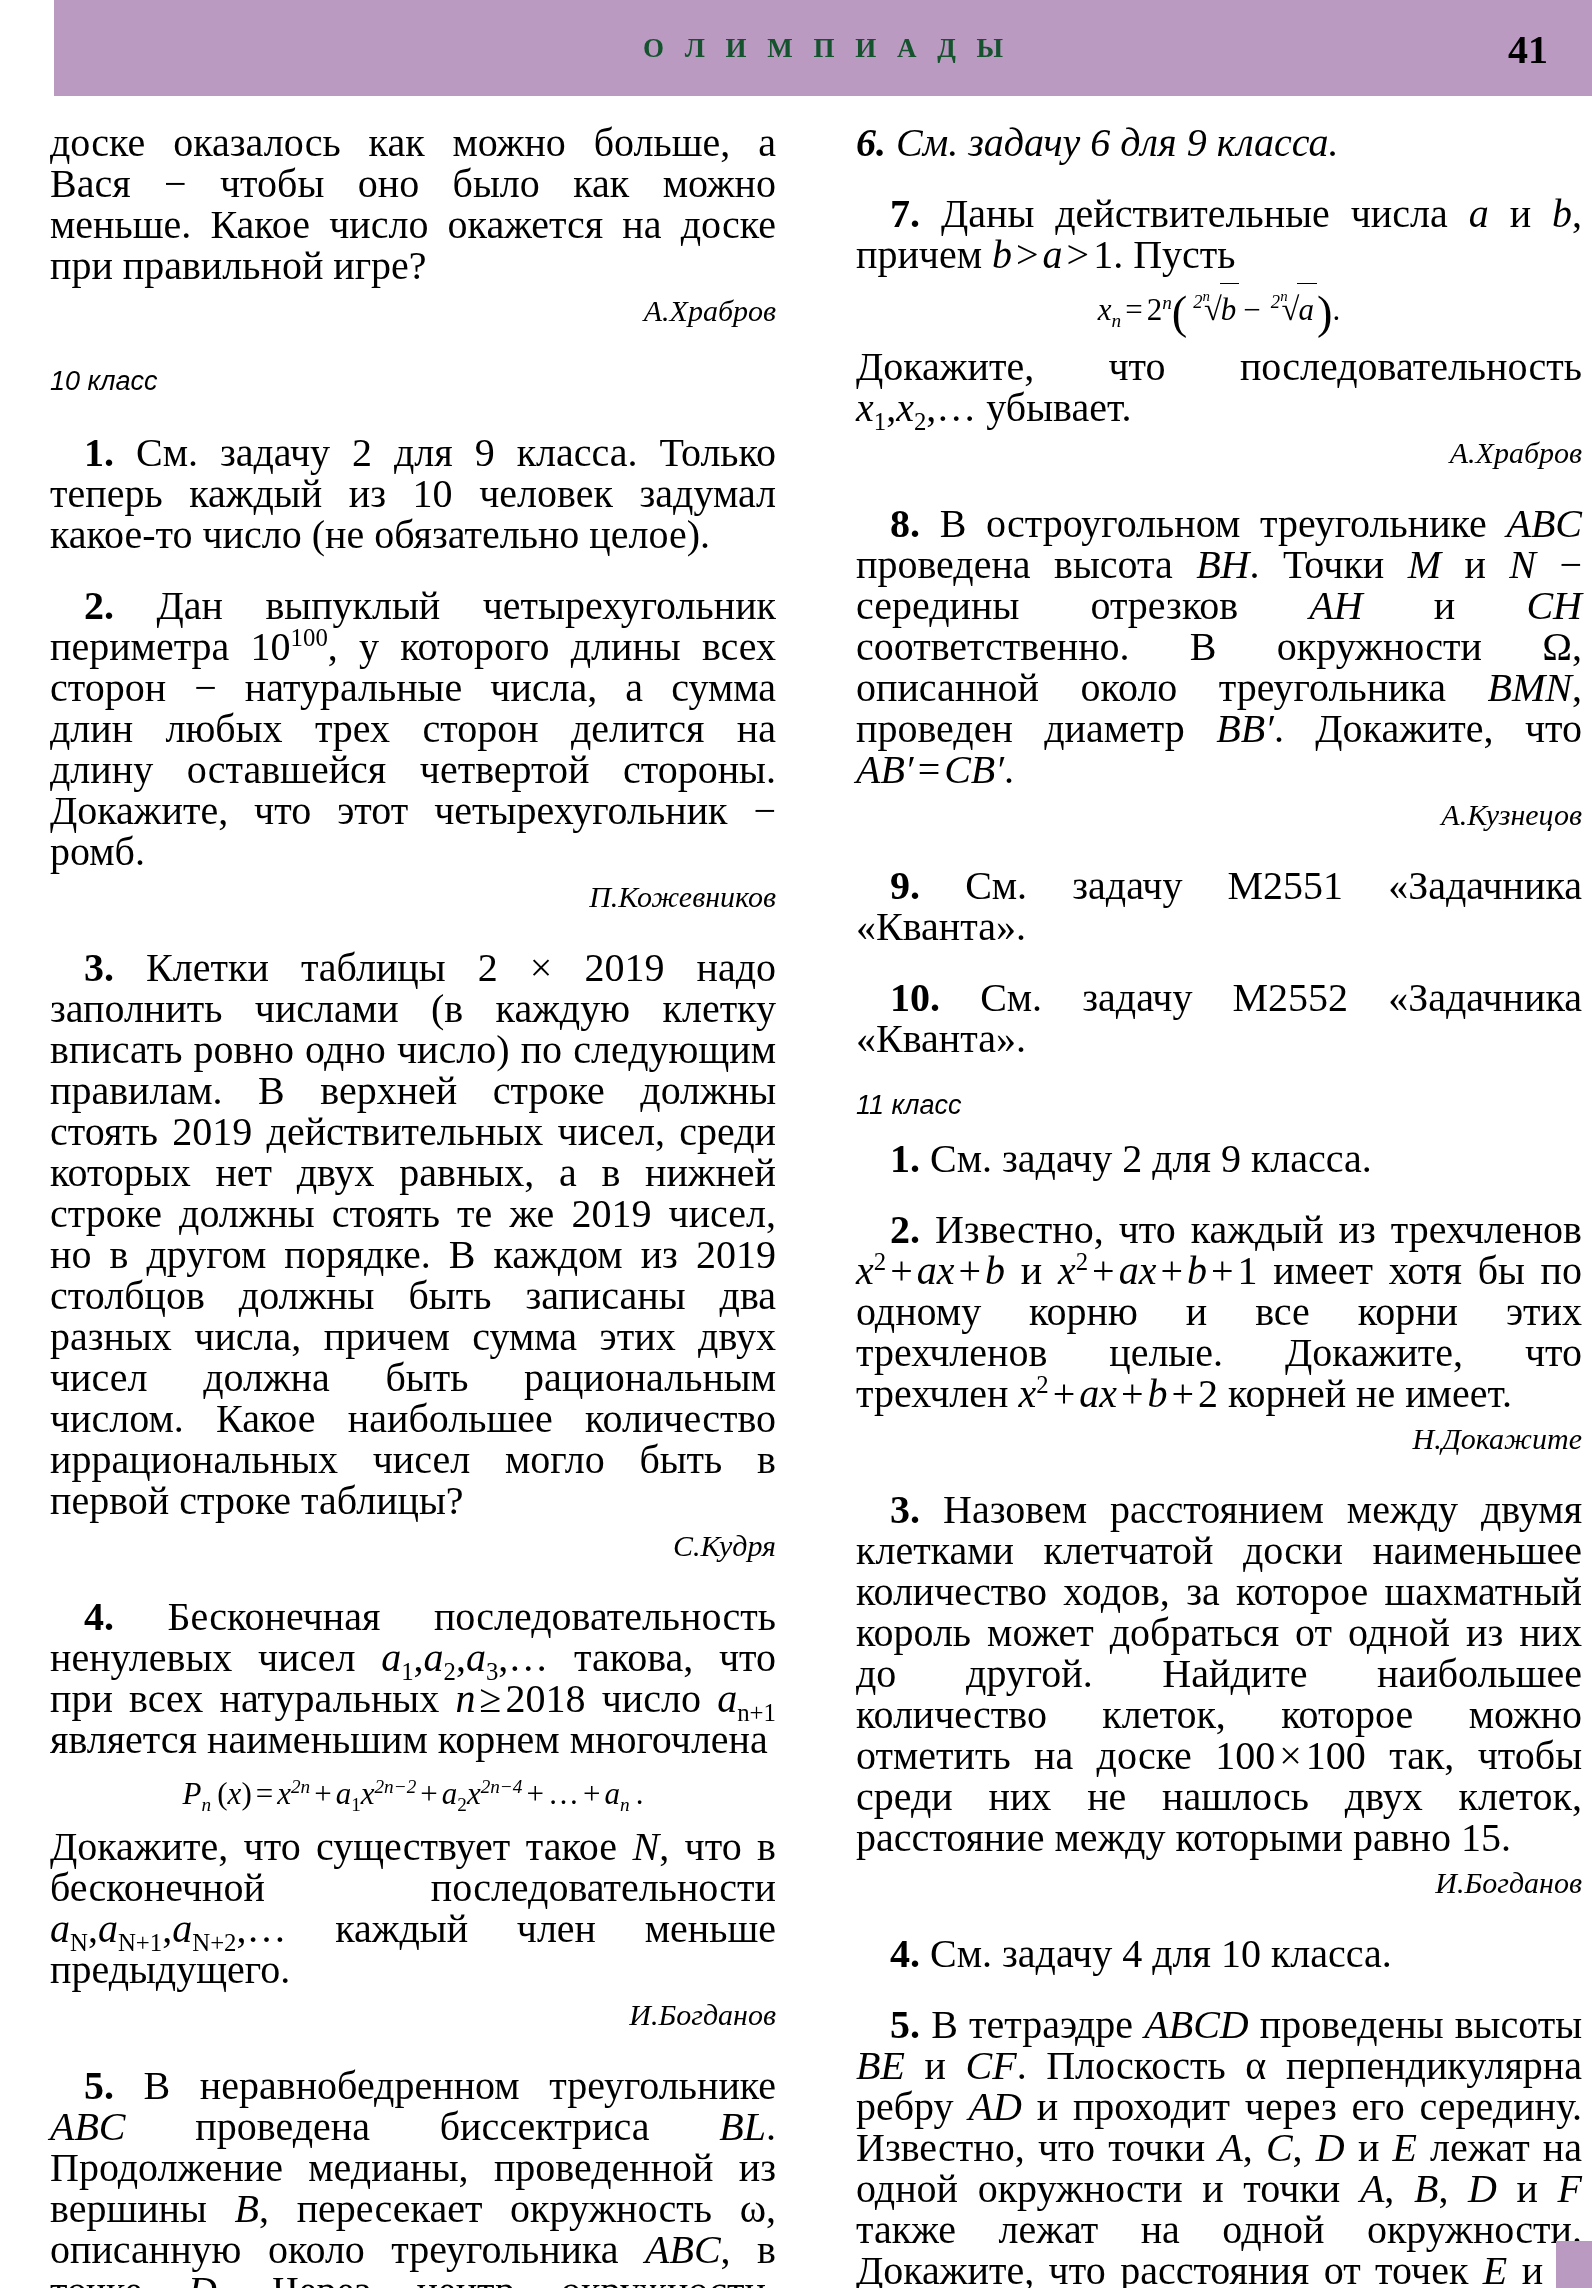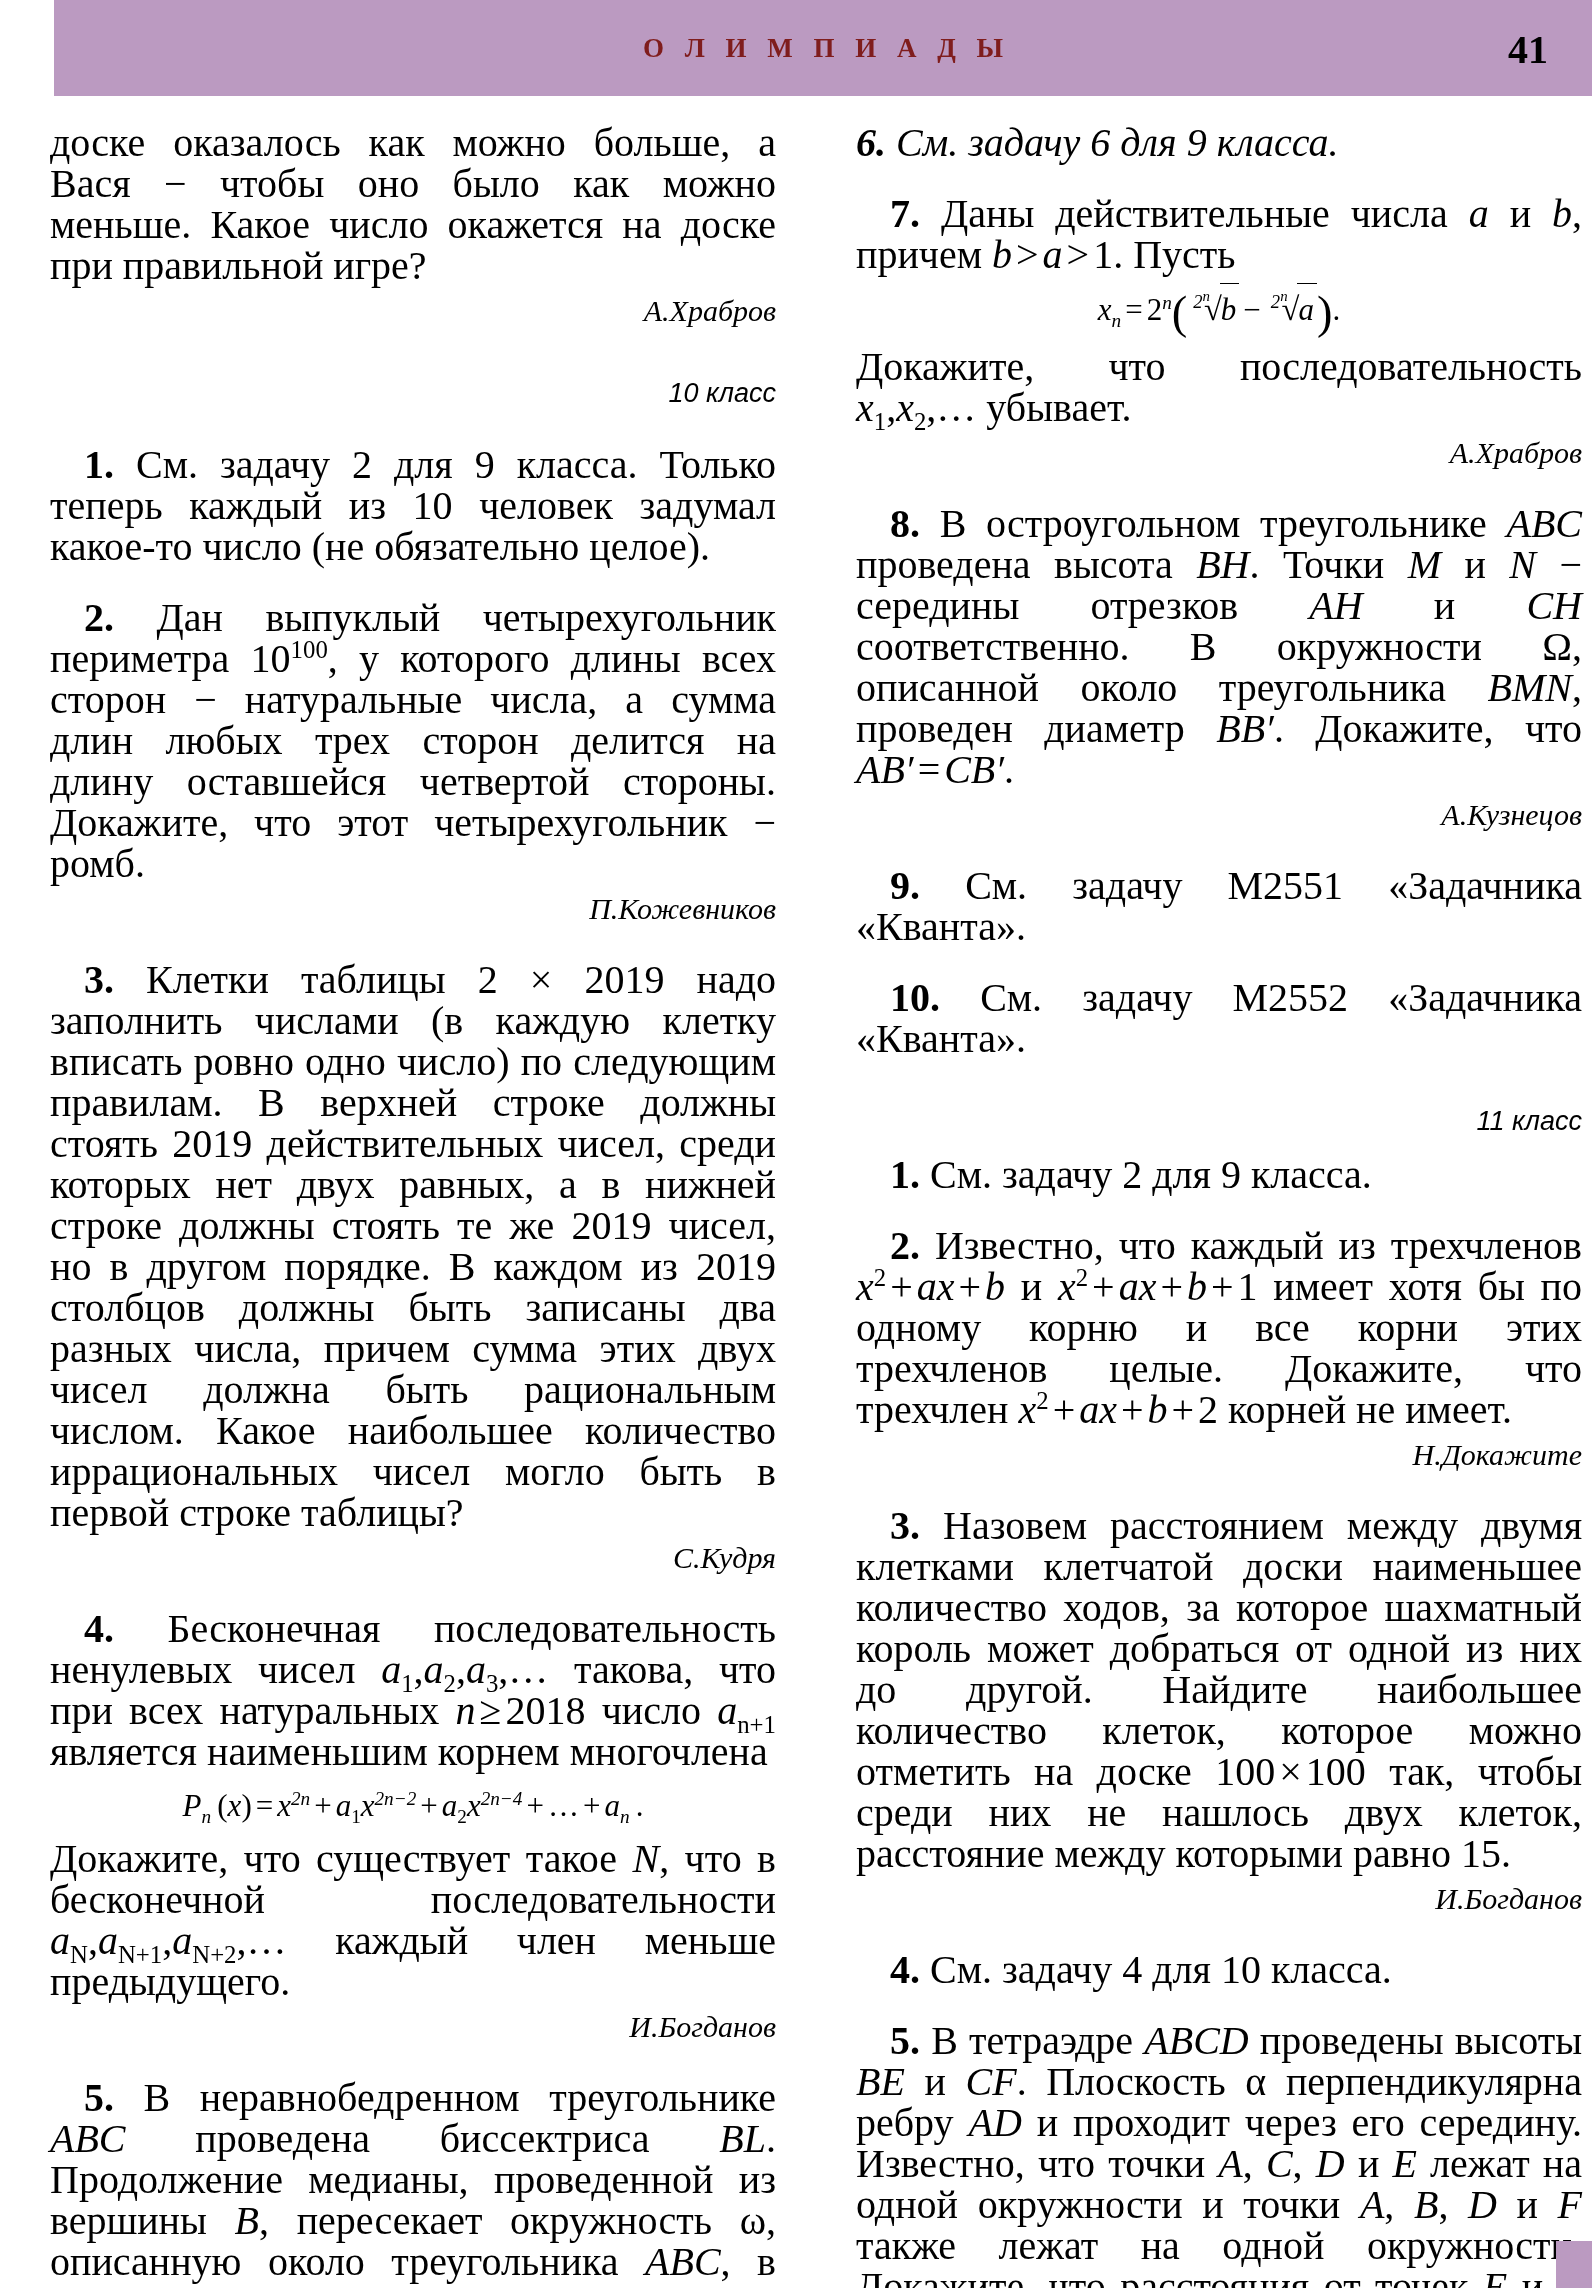--- a/index.html
+++ b/index.html
@@ -30,21 +30,21 @@
     left: 0;
     top: 0;
     width: 1538px;
     height: 96px;
     line-height: 96px;
     text-align: center;
     font-family: "Liberation Serif", "DejaVu Serif", serif;
     font-size: 27px;
     font-weight: bold;
     letter-spacing: 7px;
-    color: #7f1d1d;
+    color: #14532d;
     text-indent: 7px;
   }
   #page-number {
     position: absolute;
     right: 44px;
     top: 0;
     height: 80px;
     line-height: 100px;
     font-size: 40px;
     font-weight: bold;
@@ -96,26 +96,26 @@
 
   .author {
     text-align: right;
     font-style: italic;
     font-size: 30px;
     line-height: 41px;
     margin-top: 4px;
   }
 
   .grade {
-    text-align: right;
+    text-align: left;
     font-family: "Liberation Sans", "DejaVu Sans", sans-serif;
     font-style: italic;
     font-size: 27px;
     line-height: 41px;
-    margin-top: 42px;
+    margin-top: 26px;
     margin-bottom: 12px;
   }
 
   .formula-line {
     text-align: center;
     font-size: 31px;
     line-height: 52px;
     margin: 8px 0 6px 0;
   }
 

